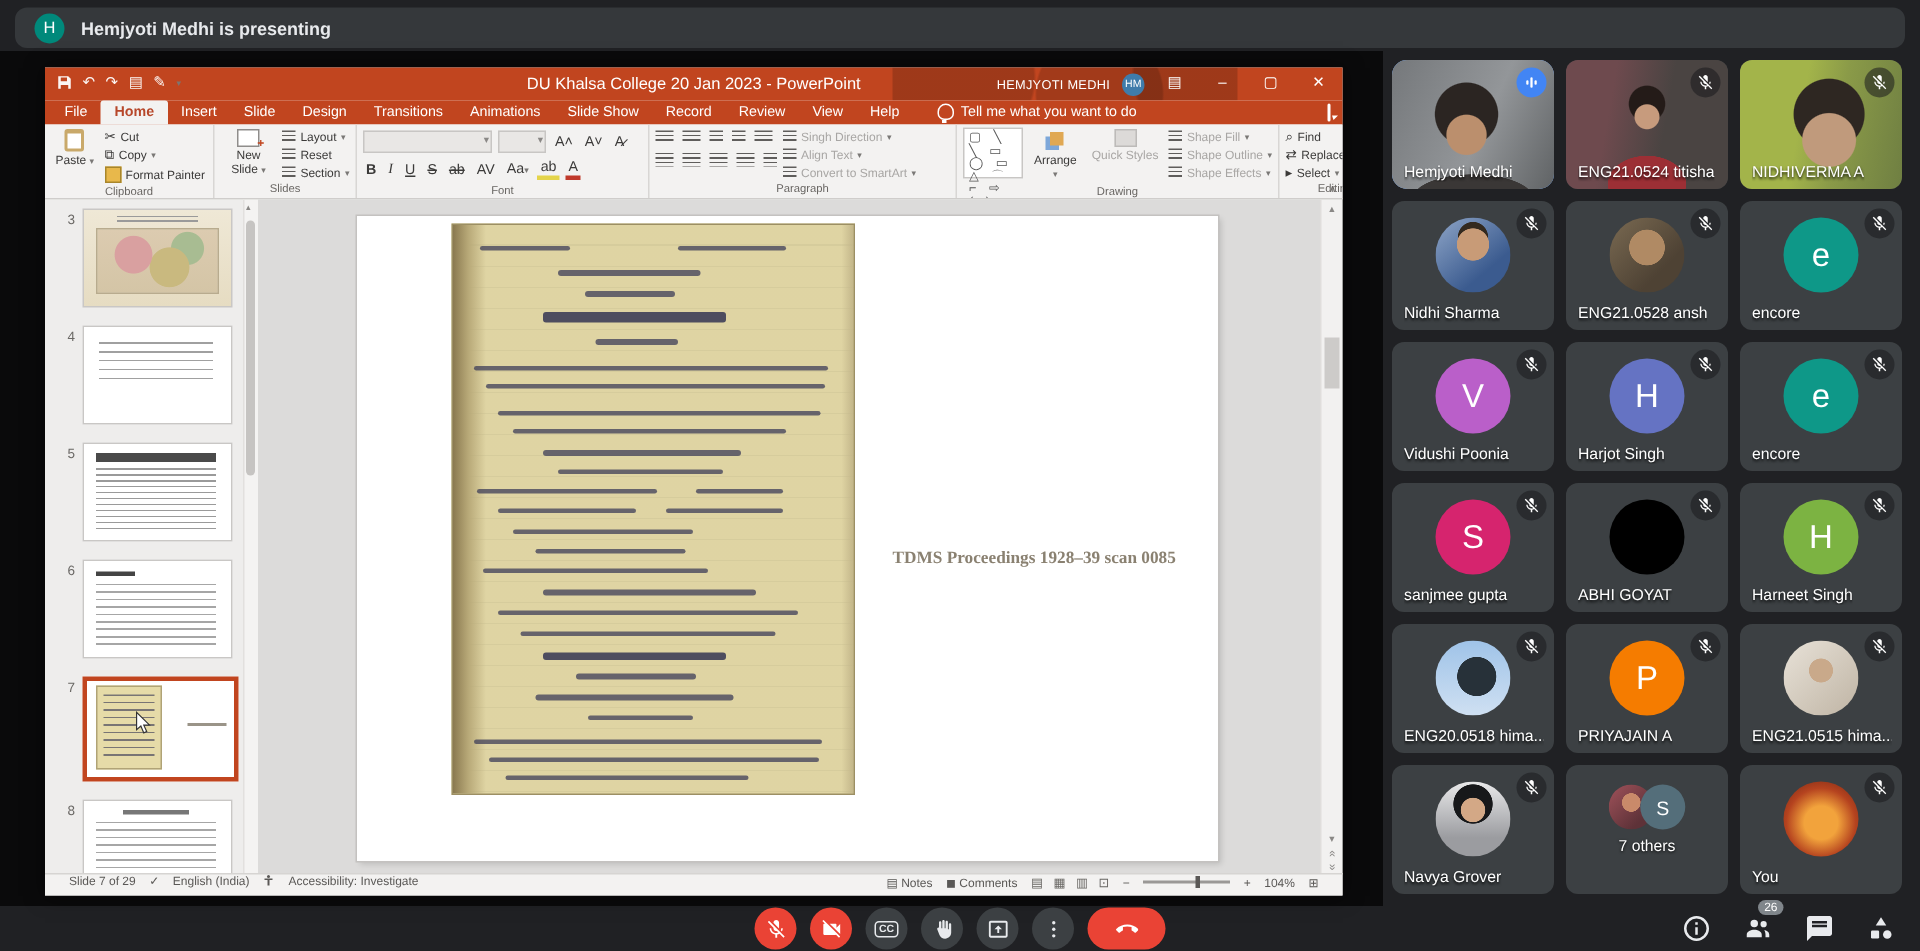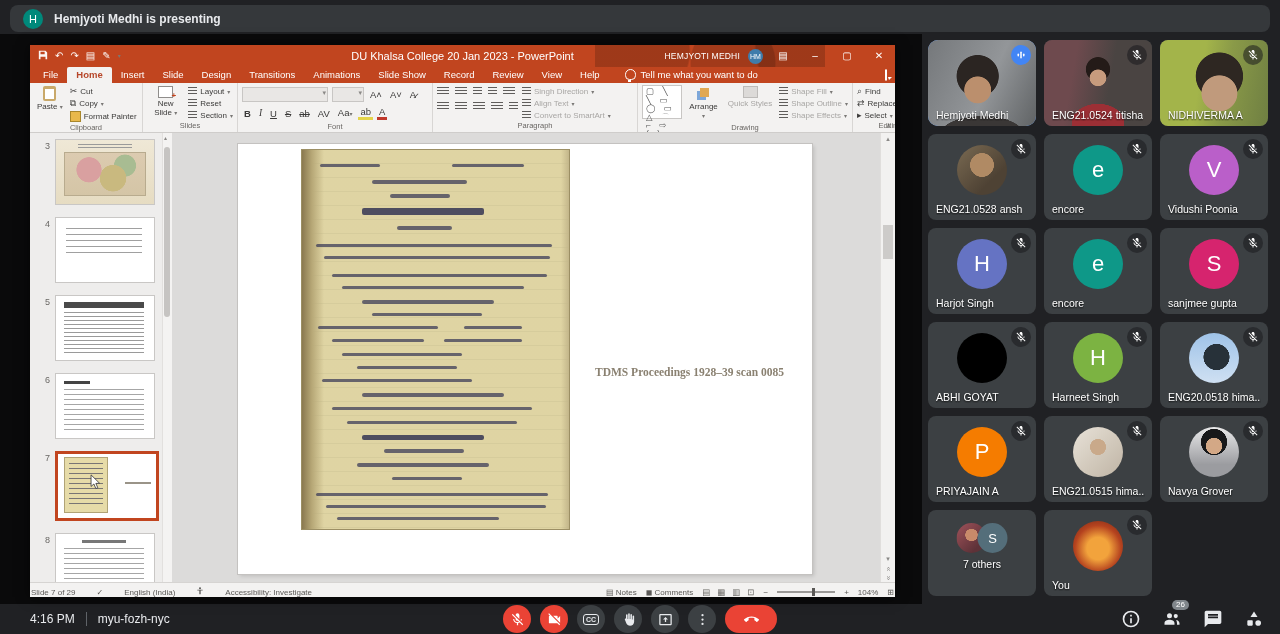--- a/index.html
+++ b/index.html
@@ -121,21 +121,21 @@
   .ms-line{position:absolute;background:#3e3e58;border-radius:2px;opacity:.75;}
   .cap{position:absolute;left:357px;top:222px;font-family:"Liberation Serif",serif;font-weight:bold;
       font-size:11.5px;color:#8a8171;white-space:nowrap;}
   .vscroll{position:absolute;top:0;right:0;width:14px;bottom:0;background:#f2f1f0;border-left:1px solid #e0dedc;
       display:flex;flex-direction:column;align-items:center;font-size:7px;color:#8a8886;}
   .vs-thumb{position:absolute;top:92px;left:2px;width:10px;height:34px;background:#cdcbc9;}
   .vs-bottom{position:absolute;bottom:2px;display:flex;flex-direction:column;align-items:center;gap:3px;}
   .chev{transform:rotate(90deg);font-size:8px;line-height:6px;}
   
   .statusbar{position:absolute;left:0;right:0;bottom:0;height:14px;background:#f3f2f1;border-top:1px solid #d6d4d2;
-      display:flex;align-items:flex-end;font-size:8px;color:#5a5856;padding:0 1px;gap:21px;white-space:nowrap;}
+      display:flex;align-items:flex-start;font-size:8px;color:#5a5856;padding:0 16px;gap:9px;white-space:nowrap;}
   .sb-right{margin-left:auto;display:flex;align-items:center;gap:9px;}
   .sb-view{display:flex;gap:7px;font-size:8.5px;color:#6a6865;}
   .zoomtrack{width:58px;height:2px;background:#9a9896;position:relative;}
   .zoomthumb{position:absolute;left:60%;top:-3px;width:3px;height:8px;background:#5a5856;}
   
   #grid{position:absolute;left:928px;top:40px;width:344px;height:556px;display:grid;
       grid-template-columns:repeat(3,108px);grid-auto-rows:86px;gap:8px;}
   .tile{position:relative;background:#3c4043;border-radius:8px;overflow:hidden;}
   .tile.speaking{outline:2px solid #6ea8fe;outline-offset:-2px;border-radius:10px;}
   .pname{position:absolute;left:8px;bottom:5px;color:#fff;font-size:10.5px;max-width:86%;
@@ -600,20 +600,29 @@
     <div class="tile">
       <div class="vfill v-nidhiverma"></div>
       <div class="pname">NIDHIVERMA A</div>
       <div class="mic">
         <svg viewBox="0 0 24 24">
           <use href="#i-micoff"></use>
         </svg>
       </div>
     </div>
     <div class="tile">
+      <div class="avatar ph-nidhi"></div>
+      <div class="pname">Nidhi Sharma</div>
+      <div class="mic">
+        <svg viewBox="0 0 24 24">
+          <use href="#i-micoff"></use>
+        </svg>
+      </div>
+    </div>
+    <div class="tile">
       <div class="avatar ph-ansh"></div>
       <div class="pname">ENG21.0528 ansh</div>
       <div class="mic">
         <svg viewBox="0 0 24 24">
           <use href="#i-micoff"></use>
         </svg>
       </div>
     </div>
     <div class="tile">
       <div class="avatar" style="background: rgb(14, 152, 136);">e</div>
@@ -726,25 +735,20 @@
       <div class="pname">You</div>
       <div class="mic">
         <svg viewBox="0 0 24 24">
           <use href="#i-micoff"></use>
         </svg>
       </div>
     </div>
   </div>
 
 <div id="bottombar">
-  <div class="bb-left">
-    <span>4:16 PM</span>
-    <span class="bb-sep"></span>
-    <span>myu-fozh-nyc</span>
-  </div>
   <div class="bb-center">
     <div class="cbtn danger">
       <svg>
           <use href="#i-micoff"></use>
         </svg>
       </div>
     <div class="cbtn danger">
       <svg>
           <use href="#i-camoff"></use>
         </svg>

